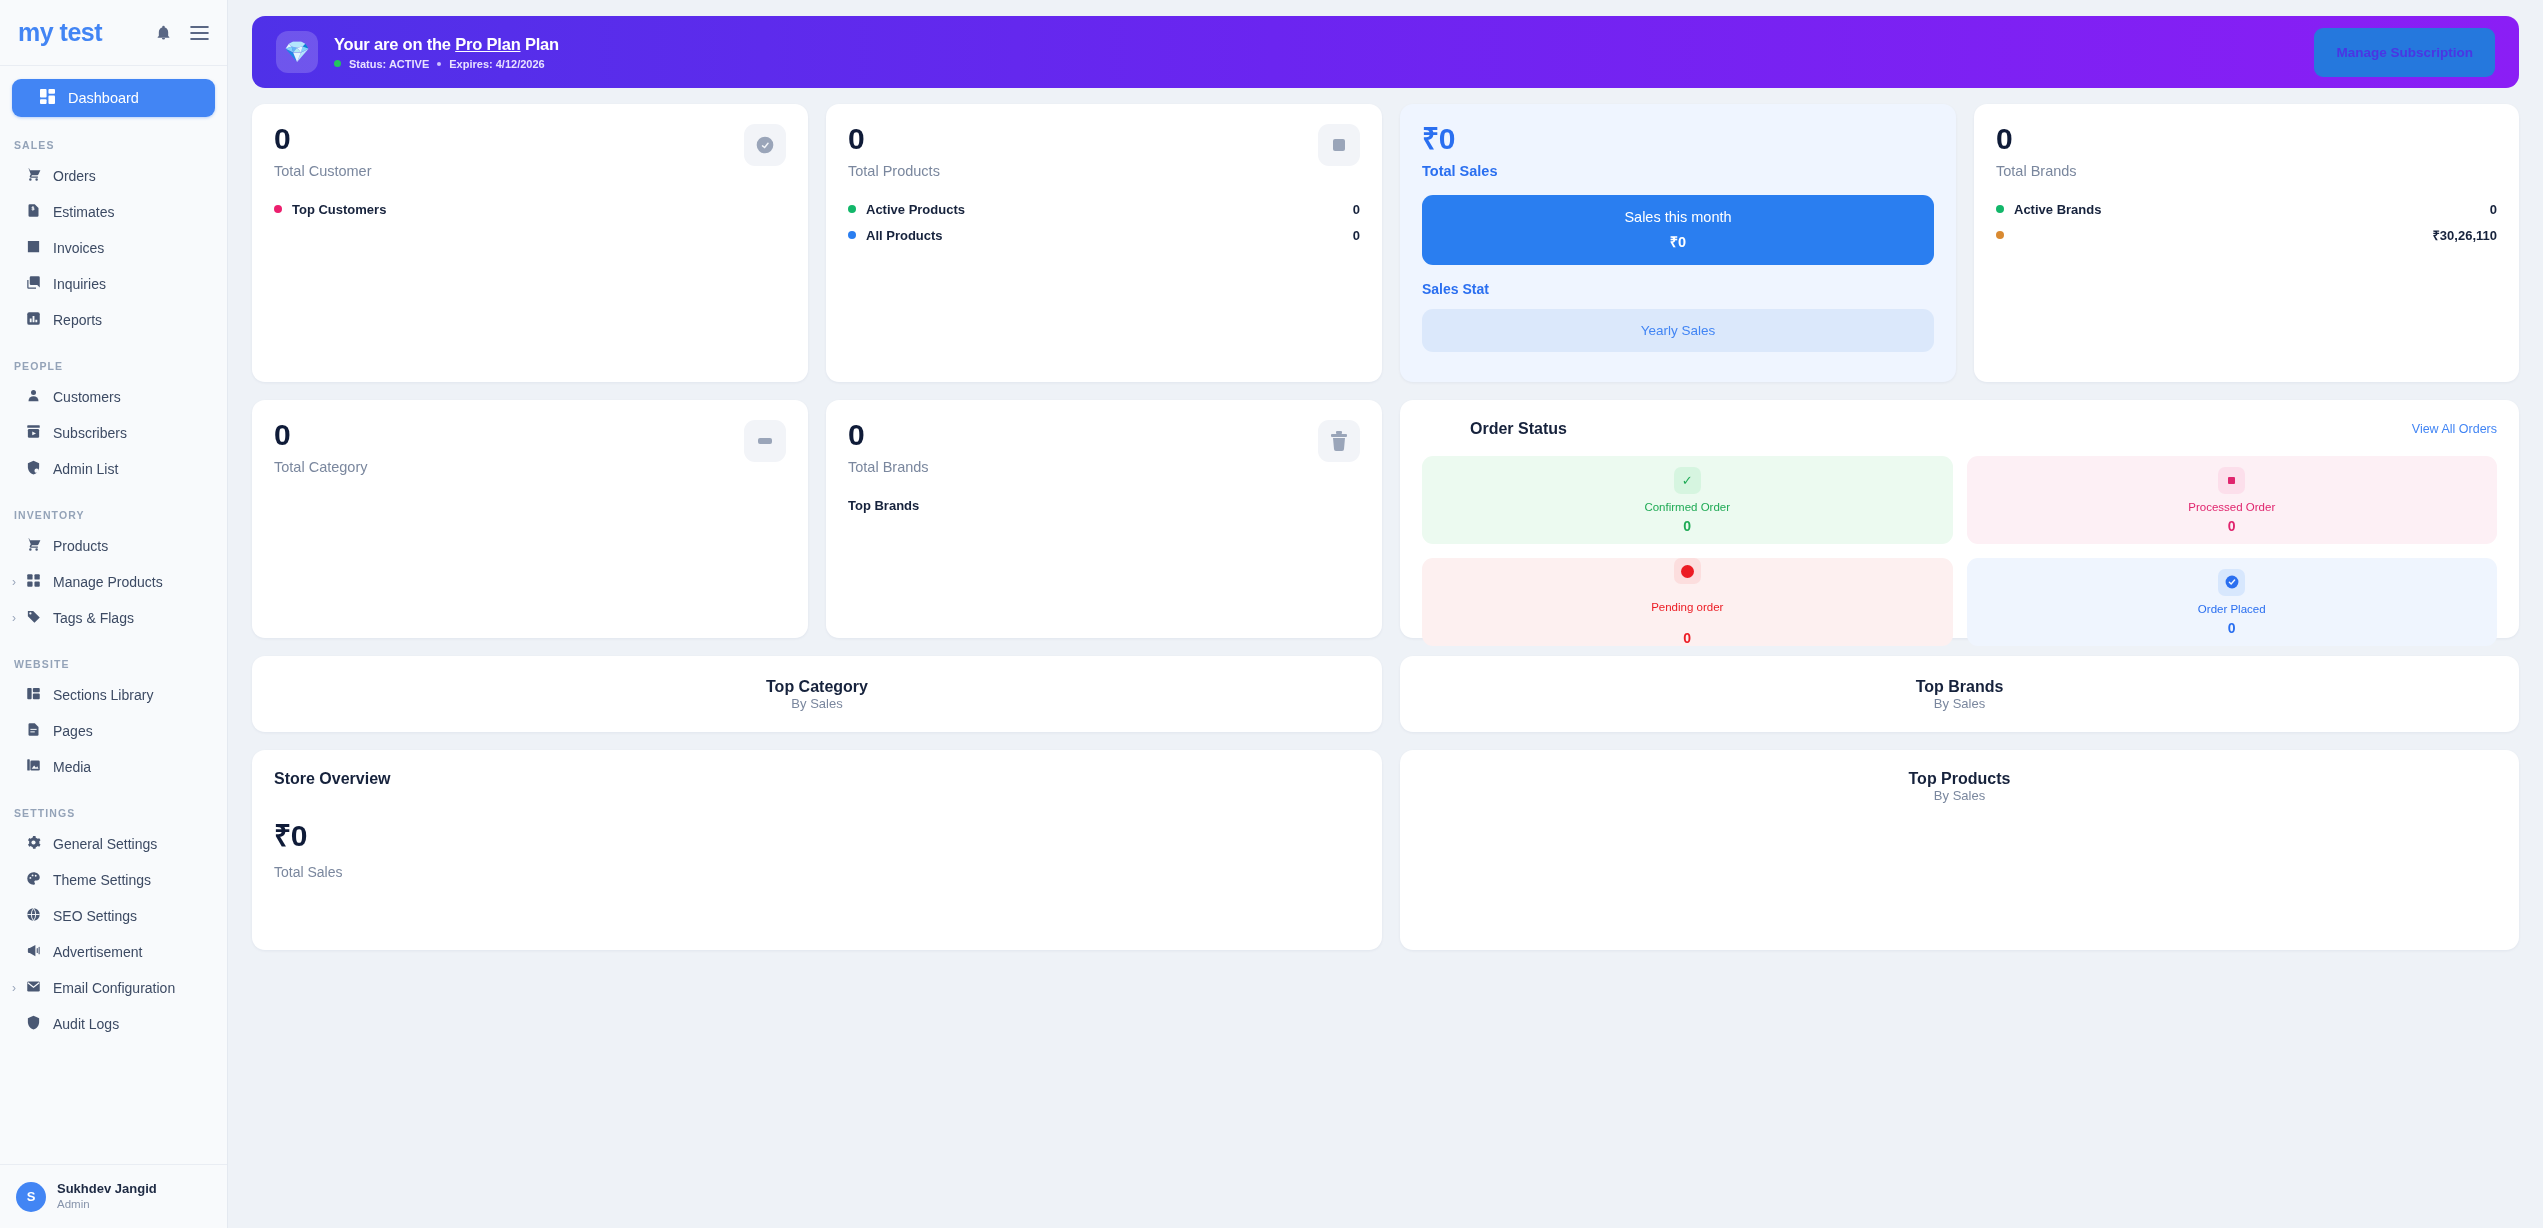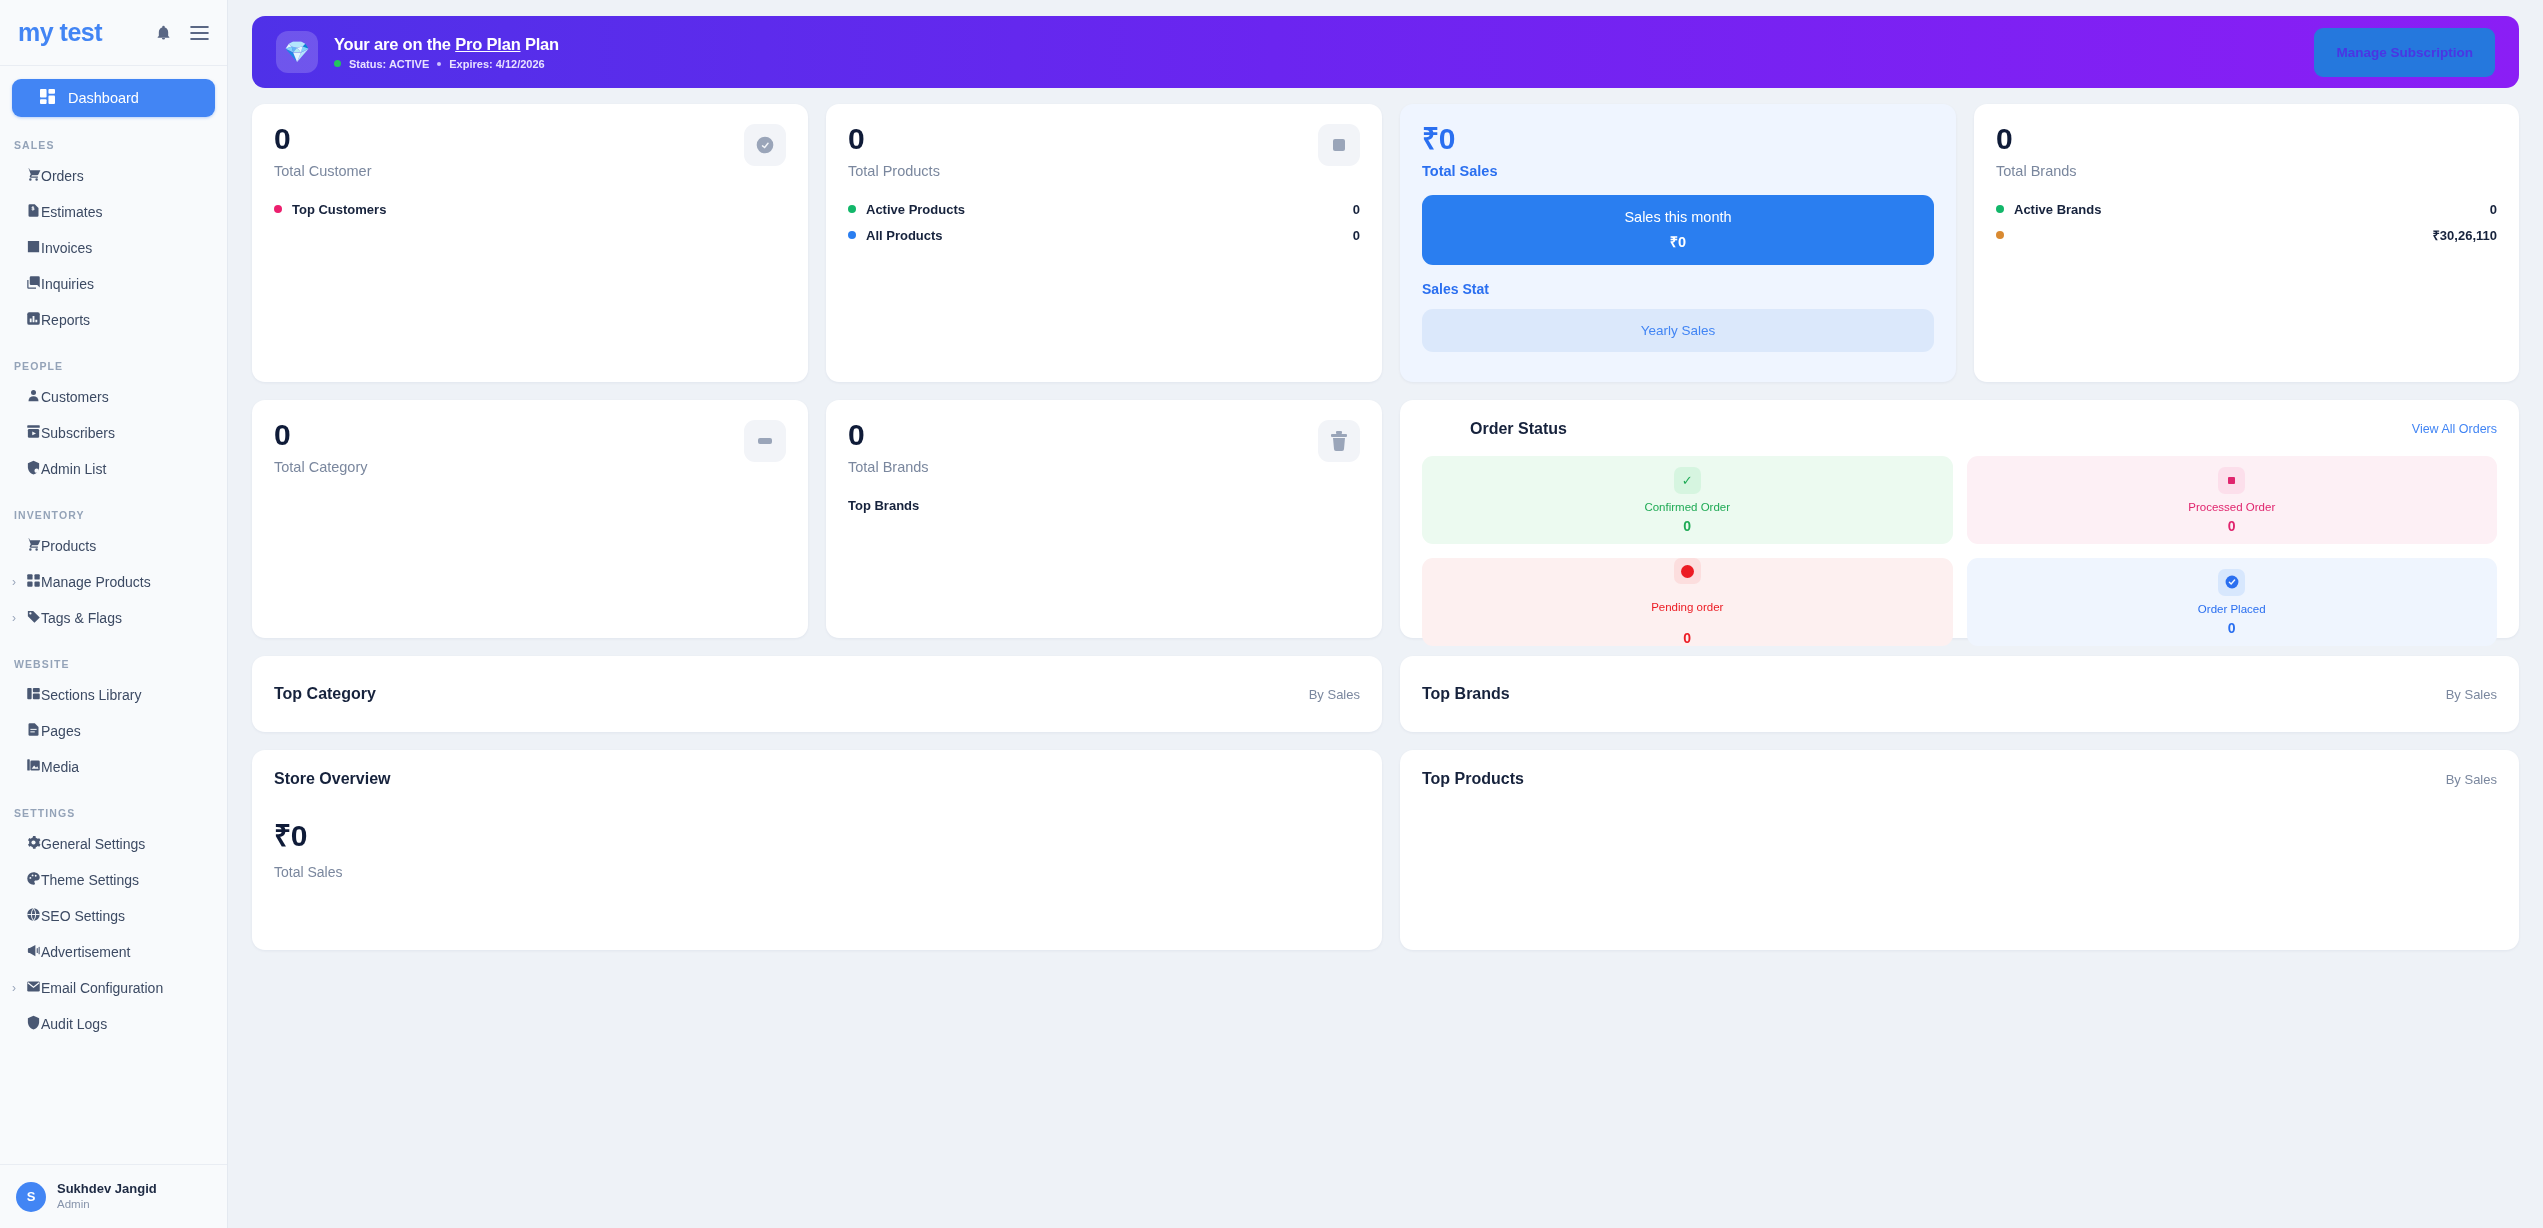--- a/index.html
+++ b/index.html
@@ -32,21 +32,21 @@
     display: flex; align-items: center; gap: 13px; padding-left: 28px;
     font-size: 14.5px; font-weight: 500;
     box-shadow: 0 1px 3px rgba(66,133,244,.35);
   }
   .sec-label {
     font-size: 10.5px; font-weight: 700; letter-spacing: 1.1px;
     color: #94a3b8; padding: 22px 0 7px 14px; text-transform: uppercase;
   }
   .nav-item {
     display: flex; align-items: center; height: 36px;
-    padding-left: 26px; 
+    padding-left: 26px; gap: 12px;
     font-size: 14px; color: #3c4a63;
   }
   .nav-item .caret { position: absolute; left: 12px; color: #9aa6bb; font-size: 12px; }
   .nav-item.has-caret { position: relative; padding-left: 26px; }
   .nav-item svg { flex: none; }
   .nav-lbl { white-space: nowrap; }
   .sb-foot {
     border-top: 1px solid #e9edf3; padding: 14px 16px;
     display: flex; align-items: center; gap: 11px; height: 64px;
   }
@@ -147,21 +147,21 @@
   .os-ico { width: 27px; height: 27px; border-radius: 7px; display: flex; align-items: center; justify-content: center; font-size: 13px; }
   .os-lbl { font-size: 11.5px; margin-top: 7px; }
   .os-val { font-size: 14px; font-weight: 700; margin-top: 5px; }
   .os-confirmed { background: #ecfaf0; } .os-confirmed .os-ico { background: #d6f5e0; color: #1faa55; } .os-confirmed .os-lbl, .os-confirmed .os-val { color: #1faa55; }
   .os-processed { background: #fdf0f5; } .os-processed .os-ico { background: #fcdfeb; color: #e0256e; } .os-processed .os-lbl, .os-processed .os-val { color: #e0256e; }
   .os-pending   { background: #fdf0f0; } .os-pending   .os-ico { background: #fcdede; color: #ec1c24; } .os-pending   .os-lbl, .os-pending   .os-val { color: #ec1c24; margin-top: 17px; }
   .os-placed    { background: #eff5fe; } .os-placed    .os-ico { background: #d7e7fd; color: #2a6ff0; } .os-placed    .os-lbl, .os-placed    .os-val { color: #2a6ff0; }
 
   
   .r3 > .card { height: 76px; padding: 0 22px; display: flex; align-items: center; }
-  .panel-head { display: flex; justify-content: space-between; align-items: center; width: 100%; }
+  .panel-head { display: flex; justify-content: space-between; align-items: center; width: 100%; flex-direction: column; }
   .panel-title { font-size: 16px; font-weight: 700; color: #16223c; }
   .panel-sub { font-size: 13px; color: #7a879e; }
   .r4 > .card { height: 200px; }
   .so-num { font-size: 30px; font-weight: 700; color: #0f1b38; margin-top: 26px; letter-spacing: -0.5px; }
   .so-lbl { font-size: 14px; color: #7a879e; margin-top: 9px; }
   .left-col { width: 1130px; }
   .right-col { flex: 1; }
 </style>
 </head>
 <body>

